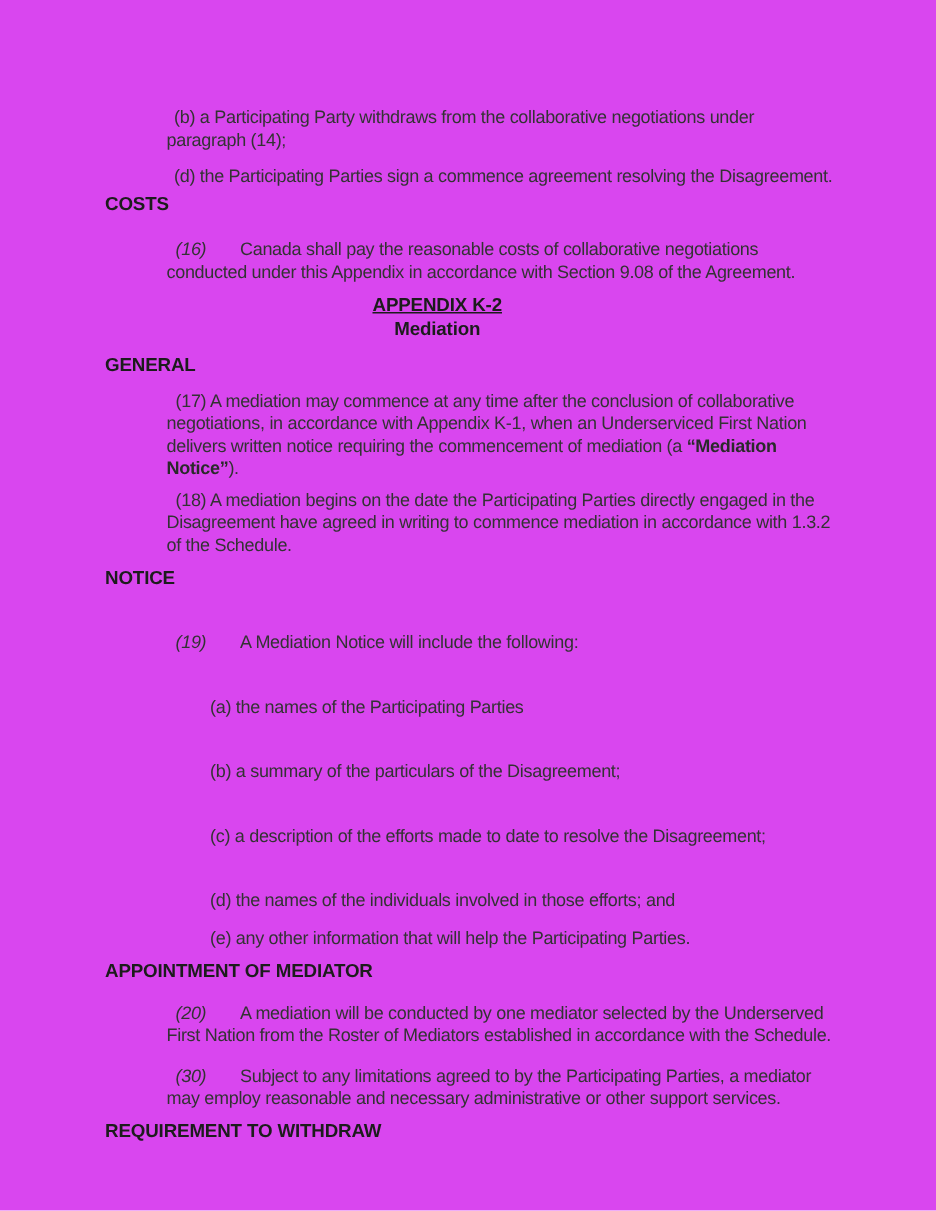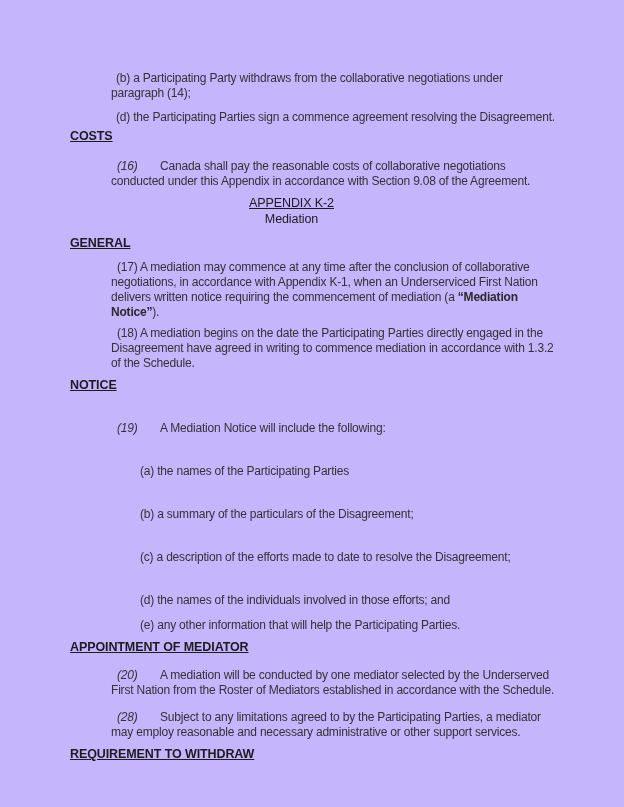--- a/index.html
+++ b/index.html
@@ -1,21 +1,21 @@
 <!DOCTYPE html>
 <html><head>
 <meta charset="utf-8">
 <style>
   html, body { margin: 0; padding: 0; background: #ffffff; }
   .page {
     position: relative;
     width: 624px;
     height: 807px;
     box-sizing: border-box;
-    background: #c4b5fd;
+    background: #d946ef;
     padding: 71px 69px 0 70px;
     font-family: "Liberation Sans", sans-serif;
     font-size: 12px;
     line-height: 15px;
     letter-spacing: -0.2px;
     color: #333333;
     overflow: hidden;
   }
   p { margin: 0 0 9px 0; }
   
@@ -29,28 +29,27 @@
   .item1 { text-indent: 5px; }
   
   .li2 { margin-left: 70px; white-space: nowrap; }
   
   .h {
     font-weight: bold;
     font-size: 12.5px;
     letter-spacing: -0.1px;
     color: #1c1c1c;
     white-space: nowrap;
-    text-decoration: underline;
   }
   
   .center {
     text-align: center;
     margin-left: -42px;   
     line-height: 16px;
-    font-weight: normal;
+    font-weight: bold;
     font-size: 12.5px;
     letter-spacing: -0.1px;
     color: #1c1c1c;
   }
   .center .title { text-decoration: underline; }
   .pnum { display: inline-block; width: 43px; text-indent: 0; font-style: italic; }
   .b { font-weight: bold; color: #2a2a2a; }
   
   .gap4  { margin-bottom: 4px; }
   .gap6  { margin-bottom: 6px; }
@@ -97,17 +96,17 @@
   <p class="li2 gap10">(a) the names of the Participating Parties</p>
   <p class="li2 gap10">(b) a summary of the particulars of the Disagreement;</p>
   <p class="li2 gap10">(c) a description of the efforts made to date to resolve the Disagreement;</p>
   <p class="li2 gap10">(d) the names of the individuals involved in those efforts; and</p>
   <p class="li2 gap7">(e) any other information that will help the Participating Parties.</p>
 
   <p class="h gap13">APPOINTMENT OF MEDIATOR</p>
 
   <p class="para wrap-spans gap12"><span class="pnum">(20)</span><span>A mediation will be conducted by one mediator selected by the Underserved</span><br><span>First Nation from the Roster of Mediators established in accordance with the Schedule.</span></p>
 
-  <p class="para wrap-spans gap7"><span class="pnum">(28)</span><span>Subject to any limitations agreed to by the Participating Parties, a mediator</span><br><span>may employ reasonable and necessary administrative or other support services.</span></p>
+  <p class="para wrap-spans gap7"><span class="pnum">(30)</span><span>Subject to any limitations agreed to by the Participating Parties, a mediator</span><br><span>may employ reasonable and necessary administrative or other support services.</span></p>
 
   <p class="h">REQUIREMENT TO WITHDRAW</p>
 
 </div>
 
 </body></html>

